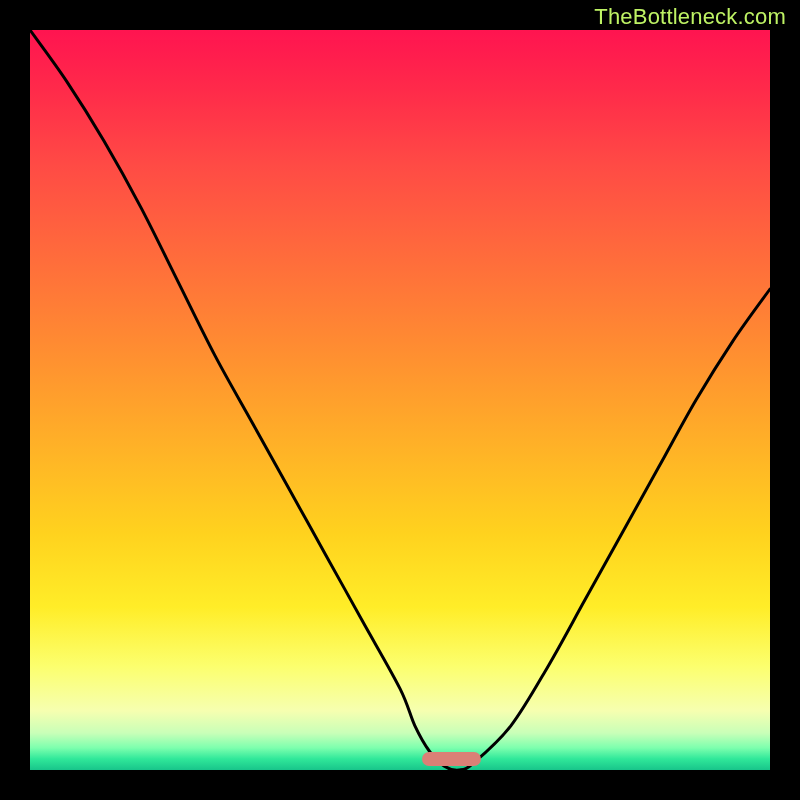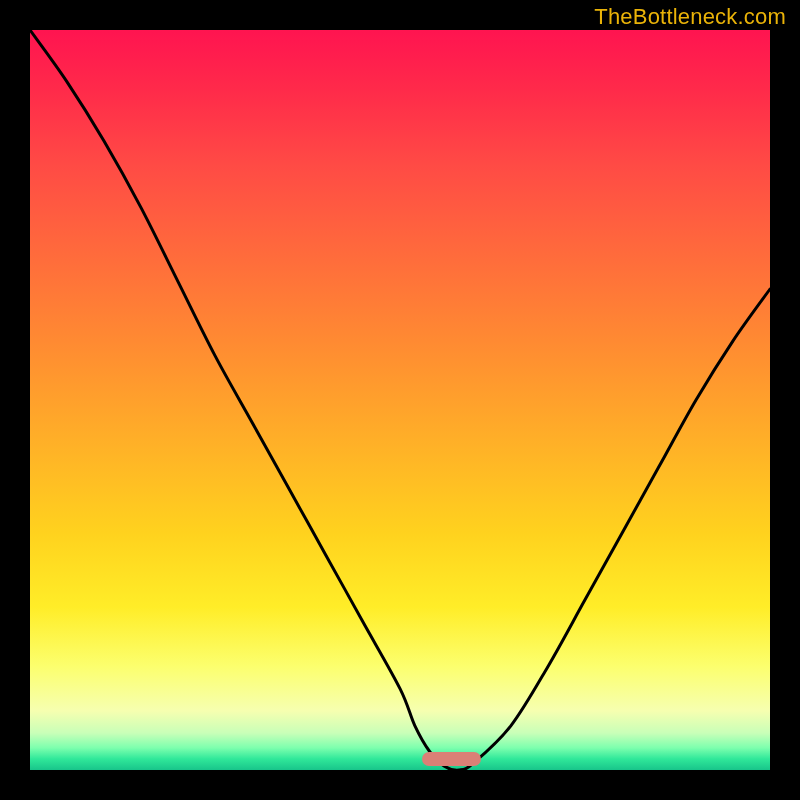--- a/index.html
+++ b/index.html
@@ -14,21 +14,21 @@
   .frame {
     position: relative;
     width: 800px;
     height: 800px;
     background: #000;
   }
   .watermark {
     position: absolute;
     top: 4px;
     right: 14px;
-    color: #eab308;
+    color: #bef264;
     font-size: 22px;
     font-weight: 500;
     letter-spacing: 0.2px;
     z-index: 5;
     user-select: none;
   }
   .plot {
     position: absolute;
     left: 30px;
     top: 30px;

